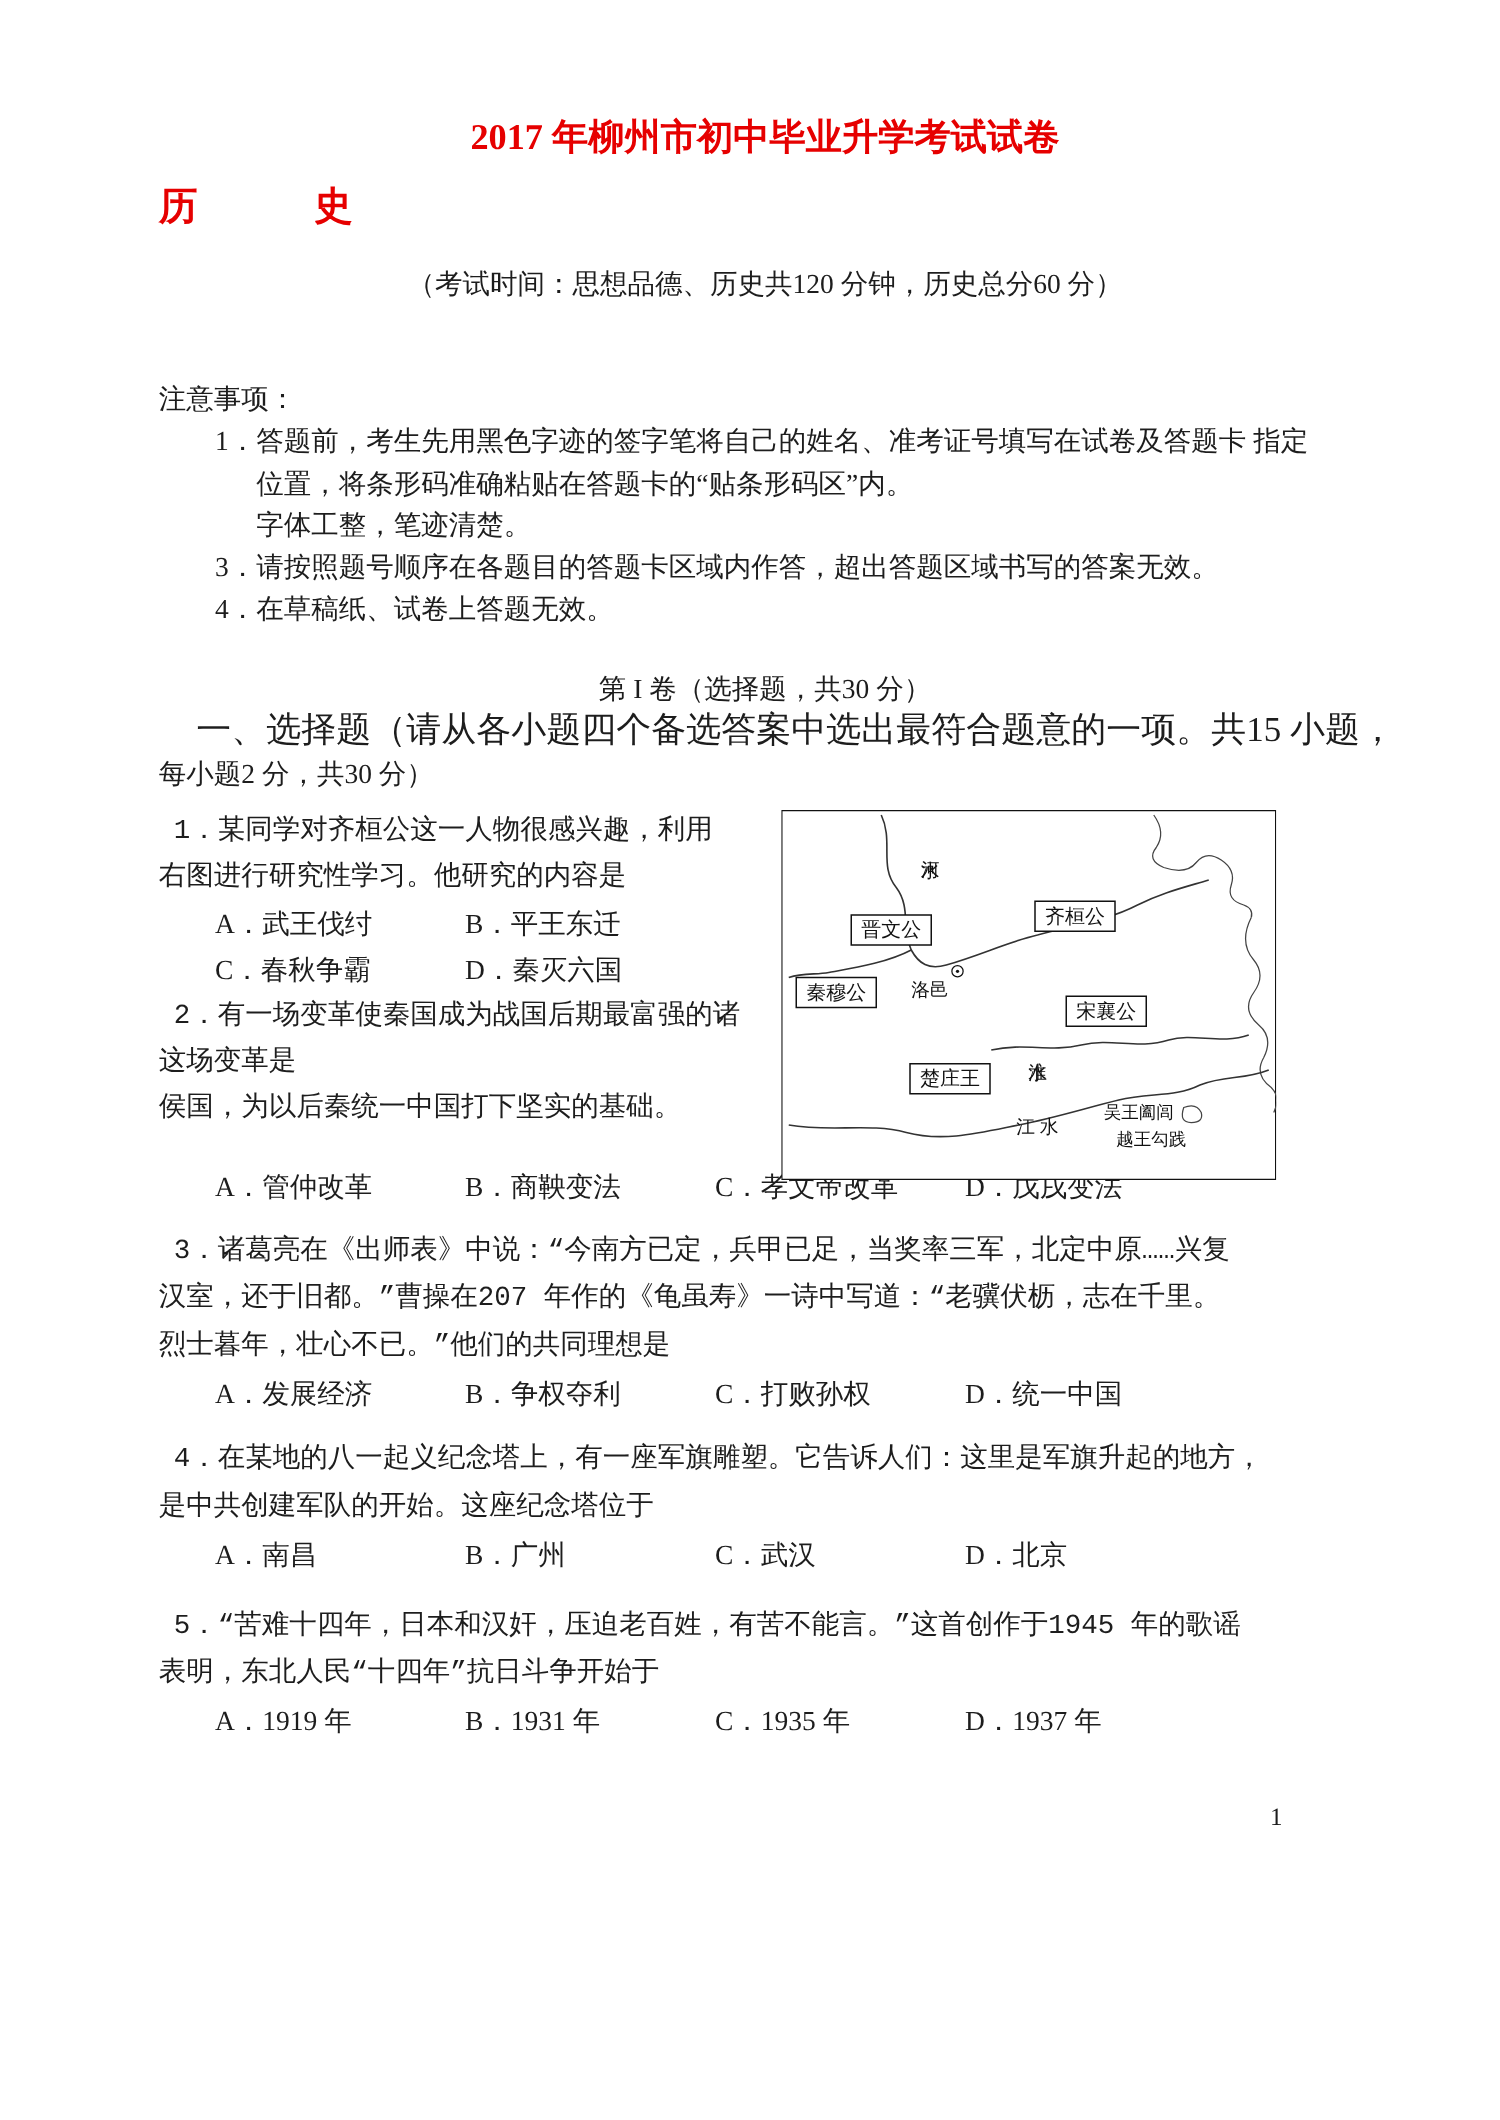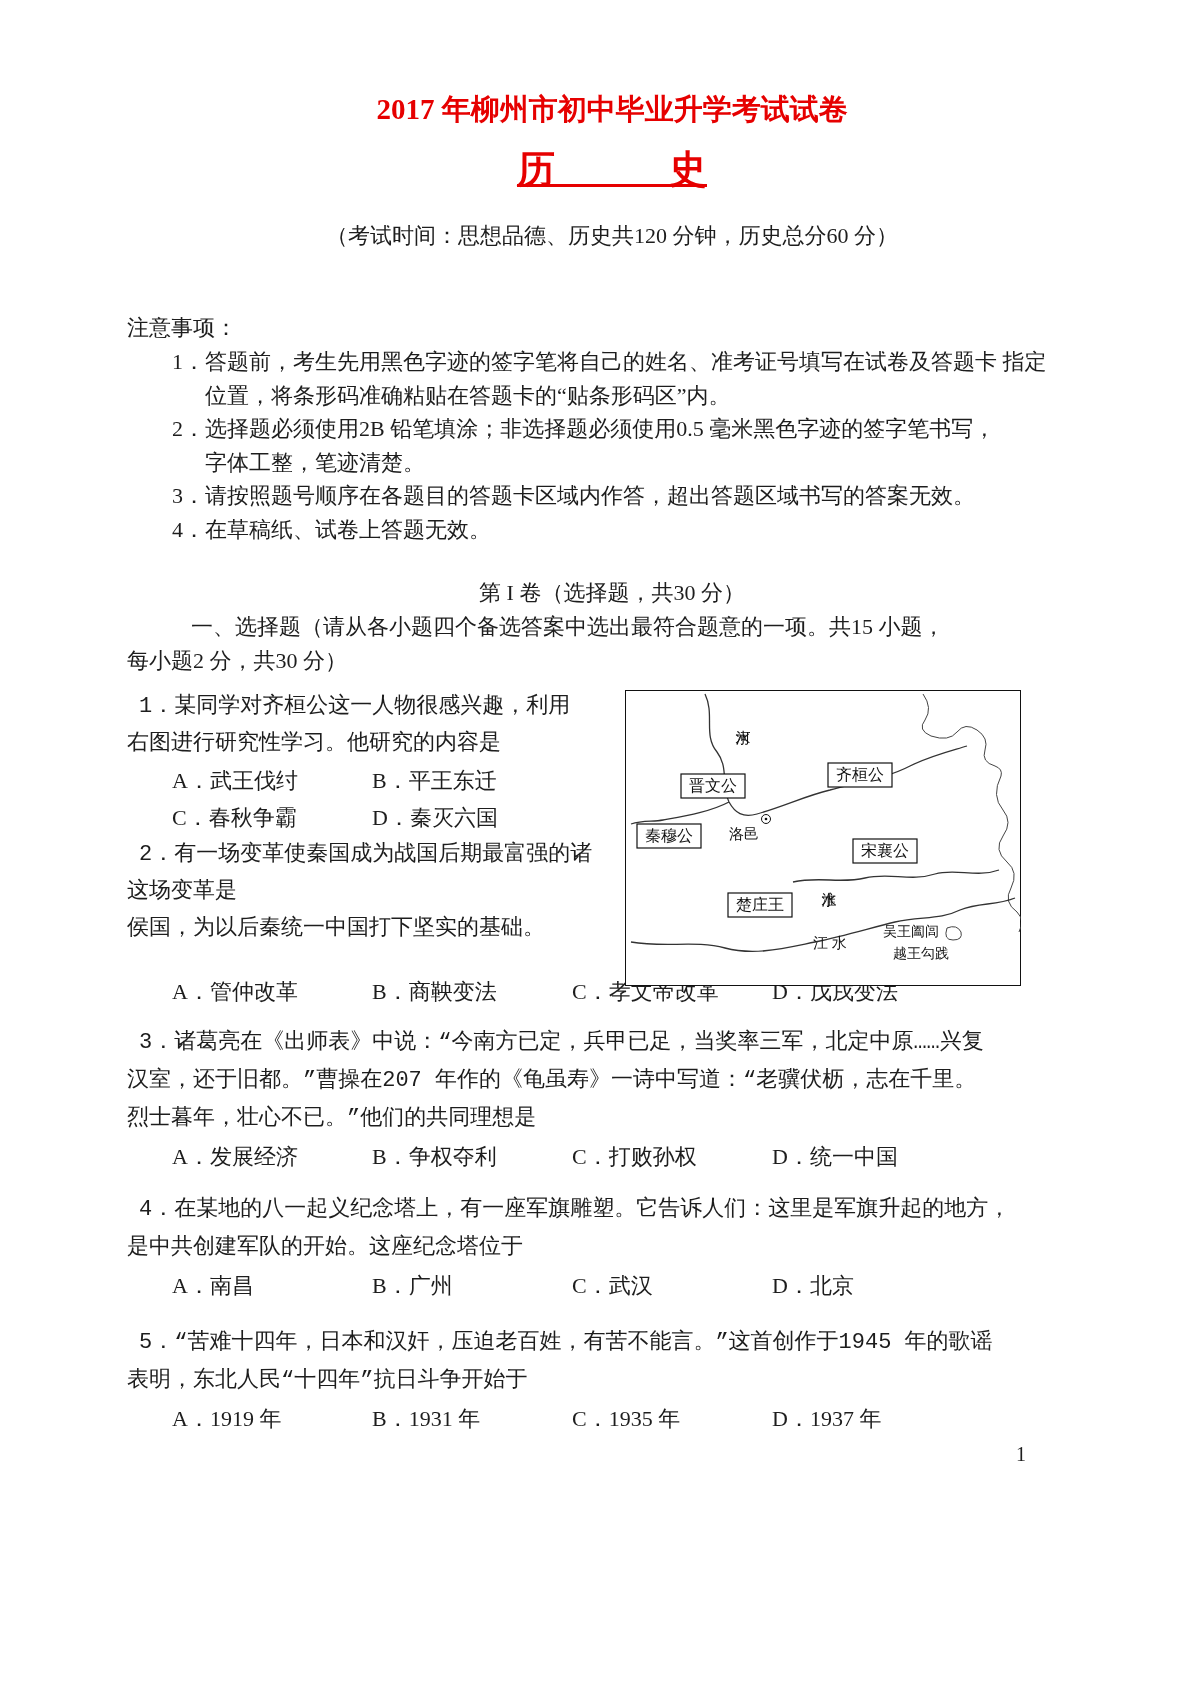--- a/index.html
+++ b/index.html
@@ -17,27 +17,26 @@
   .content { padding: 90px 115px 0 115px; }
 
   .title {
     text-align: center;
     font-size: 29px;
     font-weight: bold;
     color: #e60000;
     white-space: nowrap;
   }
   .subject {
-    text-align: center;
-    font-size: 38px;
+    text-align: left;
+    font-size: 31px;
     font-weight: bold;
     color: #e60000;
     margin-top: 14px;
     white-space: nowrap;
-    text-decoration: underline;
   }
   .exam-info {
     text-align: center;
     font-size: 22px;
     margin-top: 26px;
     white-space: nowrap;
   }
 
   .notice { margin-top: 60px; font-size: 22px; }
   .notice-heading { line-height: 34px; }
@@ -45,21 +44,21 @@
   .n-first { margin-left: 45px; }
   .n-cont  { margin-left: 78px; }
 
   .sec-heading {
     text-align: center;
     font-size: 22px;
     margin-top: 30px;
     line-height: 34px;
     white-space: nowrap;
   }
-  .intro-line1 { font-size: 22px; line-height: 34px; margin-left: 64px; white-space: nowrap; }
+  .intro-line1 { font-size: 28px; line-height: 34px; margin-left: 30px; white-space: nowrap; }
   .intro-line2 { font-size: 22px; line-height: 34px; margin-left: 0; white-space: nowrap; }
 
   .q1q2-region { position: relative; margin-top: 10px; }
   .map-figure {
     position: absolute;
     left: 498px;
     top: 2px;
     width: 396px;
     height: 296px;
   }
@@ -104,21 +103,20 @@
   <div class="content">
 
     <div class="title">2017 年柳州市初中毕业升学考试试卷</div>
     <div class="subject">历　　　史</div>
     <div class="exam-info">（考试时间：思想品德、历史共120 分钟，历史总分60 分）</div>
 
     <div class="notice">
       <div class="notice-heading">注意事项：</div>
       <div class="n-line n-first">1．答题前，考生先用黑色字迹的签字笔将自己的姓名、准考证号填写在试卷及答题卡  指定</div>
       <div class="n-line n-cont">位置，将条形码准确粘贴在答题卡的“贴条形码区”内。</div>
-      <div class="n-line n-first">2．选择题必须使用2B 铅笔填涂；非选择题必须使用0.5 毫米黑色字迹的签字笔书写，</div>
       <div class="n-line n-cont">字体工整，笔迹清楚。</div>
       <div class="n-line n-first">3．请按照题号顺序在各题目的答题卡区域内作答，超出答题区域书写的答案无效。</div>
       <div class="n-line n-first">4．在草稿纸、试卷上答题无效。</div>
     </div>
 
     <div class="sec-heading">第 I 卷（选择题，共30 分）</div>
     <div class="intro-line1">一、选择题（请从各小题四个备选答案中选出最符合题意的一项。共15 小题，</div>
     <div class="intro-line2">每小题2 分，共30 分）</div>
 
     <div class="q1q2-region">

